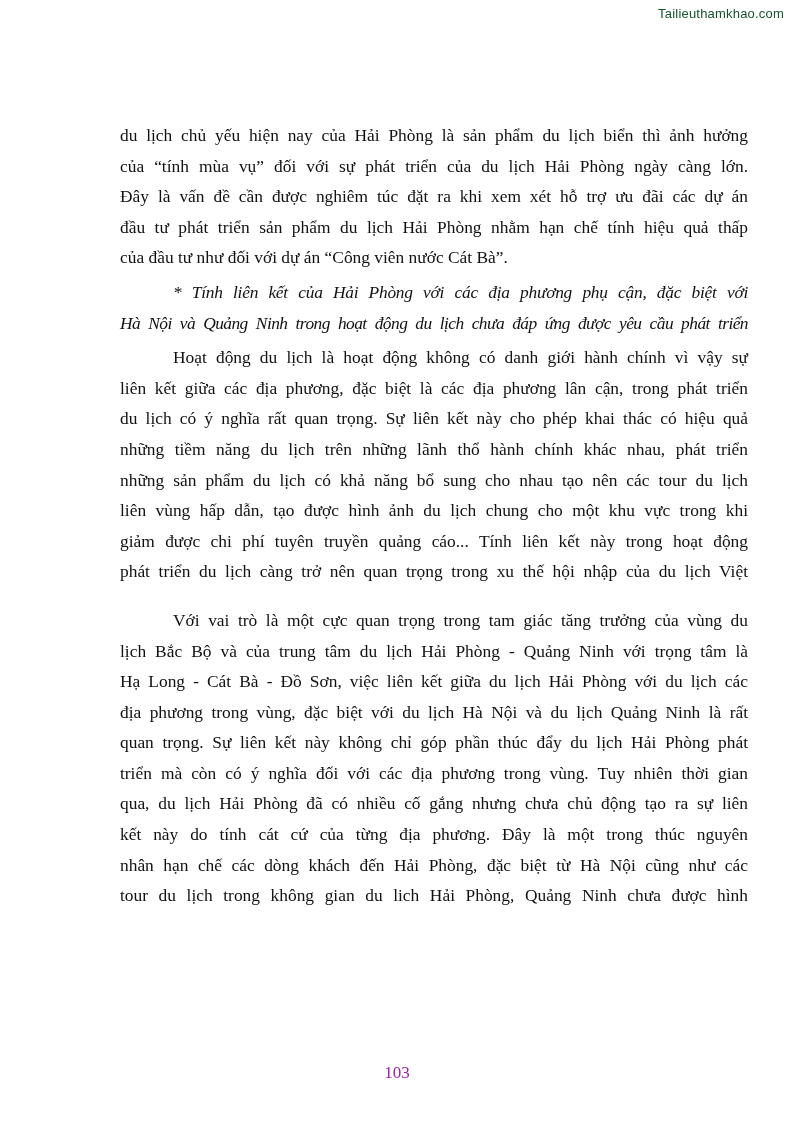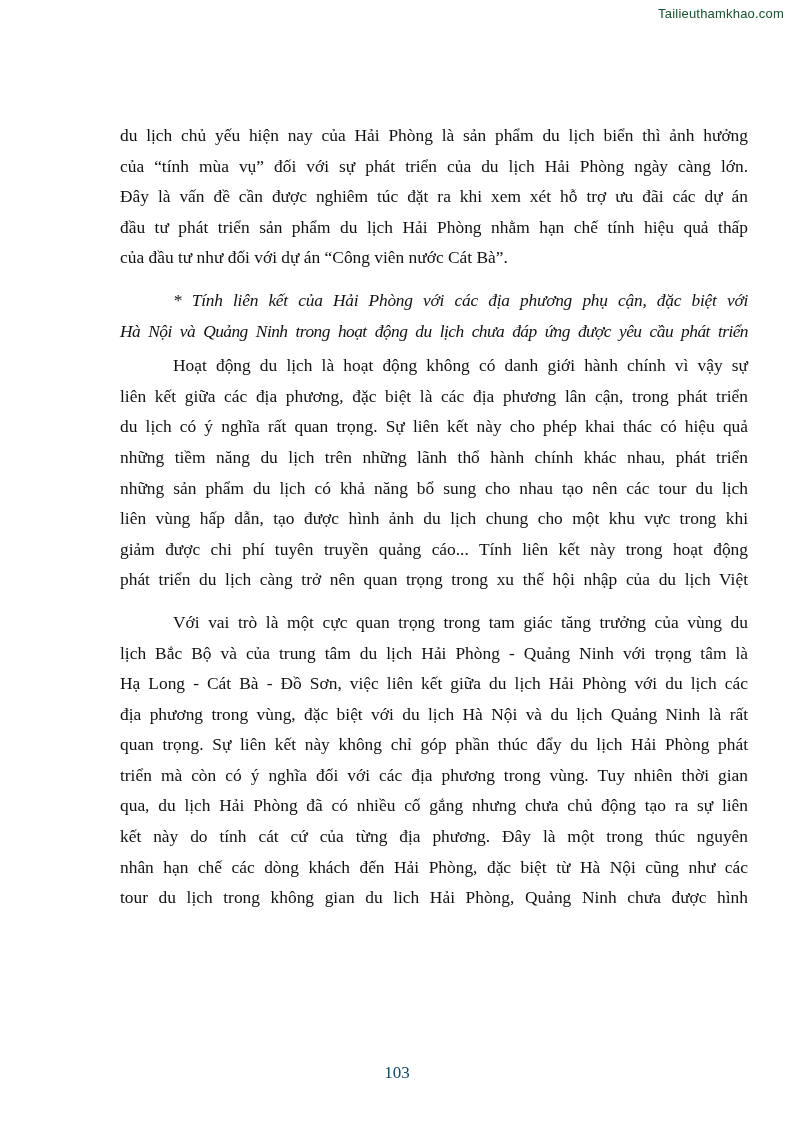--- a/index.html
+++ b/index.html
@@ -13,55 +13,55 @@
     position: absolute; left: 120px; top: 120px; width: 628px;
     font-family: "Liberation Serif", serif; font-size: 17.4px;
     line-height: 30.6px; color: #111111;
   }
   .line { display: block; text-align: justify; text-align-last: justify; white-space: nowrap; }
   .line.last { text-align-last: left; }
   .line.first { padding-left: 53px; }
   .italic-line { font-style: italic; letter-spacing: -0.25px; }
   .page-number {
     position: absolute; left: 0; width: 794px; top: 1063px; text-align: center;
-    font-family: "Liberation Serif", serif; font-size: 17px; color: #0c4a6e;
+    font-family: "Liberation Serif", serif; font-size: 17px; color: #a21caf;
   }
 </style>
 </head>
 <body>
 
 <div class="watermark">Tailieuthamkhao.com</div>
 
 <div class="page-body">
 
   <div class="para-block">
     <span class="line">du lịch chủ yếu hiện nay của Hải Phòng là sản phẩm du lịch biển thì ảnh hưởng</span>
     <span class="line">của “tính mùa vụ” đối với sự phát triển của du lịch Hải Phòng ngày càng lớn.</span>
     <span class="line">Đây là vấn đề cần được nghiêm túc đặt ra khi xem xét hỗ trợ ưu đãi các dự án</span>
     <span class="line">đầu tư phát triển sản phẩm du lịch Hải Phòng nhằm hạn chế tính hiệu quả thấp</span>
     <span class="line last">của đầu tư như đối với dự án “Công viên nước Cát Bà”.</span>
   </div>
 
-  <div class="para-block" style="margin-top:12px">
+  <div class="para-block" style="margin-top:4px">
     <span class="line first italic-line">* Tính liên kết của Hải Phòng với các địa phương phụ cận, đặc biệt với</span>
     <span class="line italic-line" style="letter-spacing:-0.55px">Hà Nội và Quảng Ninh trong hoạt động du lịch chưa đáp ứng được yêu cầu phát triển</span>
   </div>
 
   <div class="para-block" style="margin-top:4px">
     <span class="line first">Hoạt động du lịch là hoạt động không có danh giới hành chính vì vậy sự</span>
     <span class="line">liên kết giữa các địa phương, đặc biệt là các địa phương lân cận, trong phát triển</span>
     <span class="line">du lịch có ý nghĩa rất quan trọng. Sự liên kết này cho phép khai thác có hiệu quả</span>
     <span class="line">những tiềm năng du lịch trên những lãnh thổ hành chính khác nhau, phát triển</span>
     <span class="line">những sản phẩm du lịch có khả năng bổ sung cho nhau tạo nên các tour du lịch</span>
     <span class="line">liên vùng hấp dẫn, tạo được hình ảnh du lịch chung cho một khu vực trong khi</span>
     <span class="line">giảm được chi phí tuyên truyền quảng cáo... Tính liên kết này trong hoạt động</span>
     <span class="line">phát triển du lịch càng trở nên quan trọng trong xu thế hội nhập của du lịch Việt</span>
   </div>
 
-  <div class="para-block" style="margin-top:12px">
+  <div class="para-block" style="margin-top:18px">
     <span class="line first">Với vai trò là một cực quan trọng trong tam giác tăng trưởng của vùng du</span>
     <span class="line">lịch Bắc Bộ và của trung tâm du lịch Hải Phòng - Quảng Ninh với trọng tâm là</span>
     <span class="line">Hạ Long - Cát Bà - Đồ Sơn, việc liên kết giữa du lịch Hải Phòng với du lịch các</span>
     <span class="line">địa phương trong vùng, đặc biệt với du lịch Hà Nội và du lịch Quảng Ninh là rất</span>
     <span class="line">quan trọng. Sự liên kết này không chỉ góp phần thúc đẩy du lịch Hải Phòng phát</span>
     <span class="line">triển mà còn có ý nghĩa đối với các địa phương trong vùng. Tuy nhiên thời gian</span>
     <span class="line">qua, du lịch Hải Phòng đã có nhiều cố gắng nhưng chưa chủ động tạo ra sự liên</span>
     <span class="line">kết này do tính cát cứ của từng địa phương. Đây là một trong thúc nguyên</span>
     <span class="line">nhân hạn chế các dòng khách đến Hải Phòng, đặc biệt từ Hà Nội cũng như các</span>
     <span class="line">tour du lịch trong không gian du lich Hải Phòng, Quảng Ninh chưa được hình</span>

